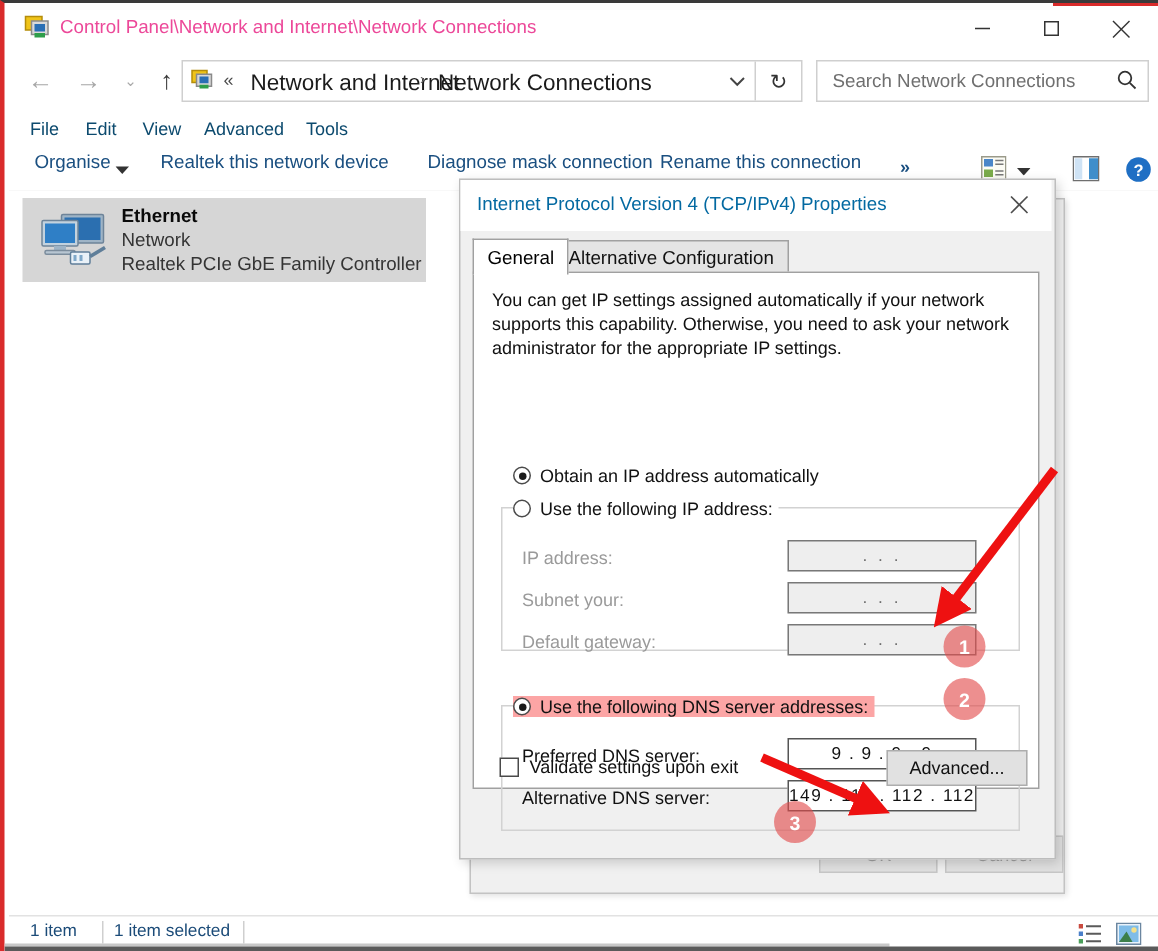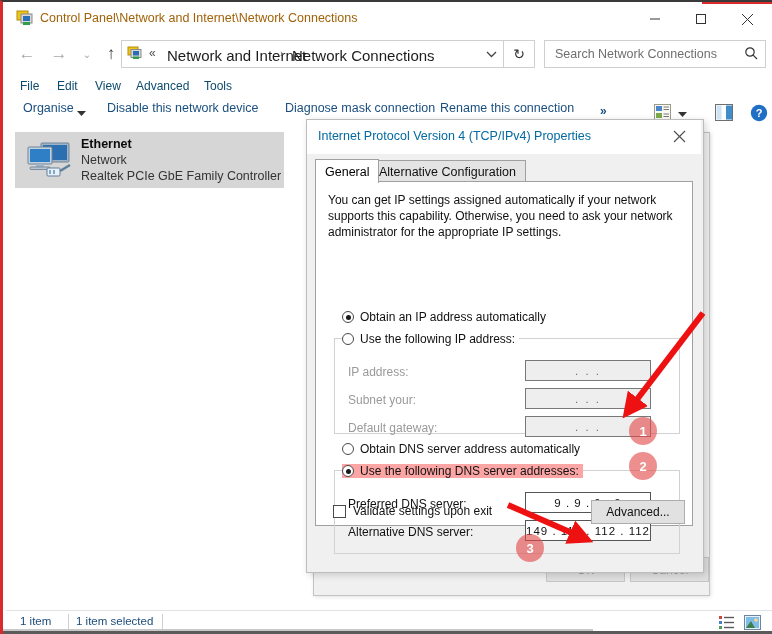--- a/index.html
+++ b/index.html
@@ -54,21 +54,21 @@
   
   #title-bar {
     position: absolute; left: 0; top: 0; width: 767px; height: 30px;
     background: #ffffff;
   }
   #title-icon {
     position: absolute; left: 10px; top: 6px; width: 18px; height: 18px;
   }
   #title-text {
     position: absolute; left: 34px; top: 7px;
-    font-size: 12.5px; color: #a16207; white-space: nowrap;
+    font-size: 12.5px; color: #ec4899; white-space: nowrap;
   }
   .caption-btn {
     position: absolute; top: 0; width: 46px; height: 30px;
     display: flex; align-items: center; justify-content: center;
     color: #333333;
   }
   #btn-min { right: 95px; }
   #btn-max { right: 49px; }
   #btn-close { right: 3px; }
 
@@ -432,21 +432,21 @@
       <div class="menu-item" style="left:198px">Tools</div>
     </div>
 
     <div id="command-bar">
       <div class="cmd-item" style="left:17px">Organise</div>
       <div id="cmd-organise-caret">
         <svg width="9" height="6" viewBox="0 0 9 6">
             <polygon points="0,1 9,1 4.5,6" fill="#333"></polygon>
           </svg>
       </div>
-      <div class="cmd-item" style="left:101px">Disable this network device</div>
+      <div class="cmd-item" style="left:101px">Realtek this network device</div>
       <div class="cmd-item" style="left:279px">Diagnose mask connection</div>
       <div class="cmd-item" style="left:434px">Rename this connection</div>
       <div id="cmd-overflow">»</div>
 
       <div id="view-icon">
         <svg width="17" height="17" viewBox="0 0 17 17">
           <rect x="0.5" y="0.5" width="16" height="16" fill="#fbfbf4" stroke="#9a9a8a"></rect>
           <rect x="2" y="2" width="6" height="5" fill="#4a86c8"></rect>
           <rect x="2" y="9" width="6" height="5" fill="#7aab4a"></rect>
           <line x1="9.5" y1="3" x2="15" y2="3" stroke="#777" stroke-width="1"></line>
@@ -563,24 +563,20 @@
       <div class="ipbox disabled" style="left:209px; top:178px">
         <span class="ipvalue empty">.    .    .</span>
       </div>
       <div class="ipbox disabled" style="left:209px; top:206px">
         <span class="ipvalue empty">.    .    .</span>
       </div>
       <div class="ipbox disabled" style="left:209px; top:234px">
         <span class="ipvalue empty">.    .    .</span>
       </div>
 
-      <div class="radio-row" id="radio-obtain-dns">
-        <span class="radio"></span>
-        <span>Obtain DNS server address automatically</span>
-      </div>
       <div class="radio-row" id="radio-use-dns">
         <span class="radio checked"></span>
         <span>Use the following DNS server addresses:</span>
       </div>
 
       <div class="groupbox" id="group-dns"></div>
 
       <div class="field-label enabled" style="left:32px; top:315px">Preferred DNS server:</div>
       <div class="field-label enabled" style="left:32px; top:343px">Alternative DNS server:</div>
 

